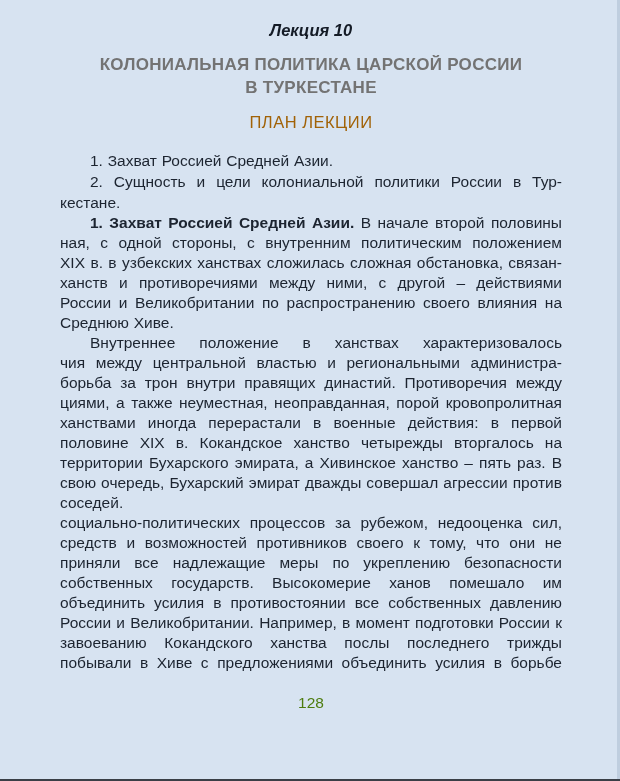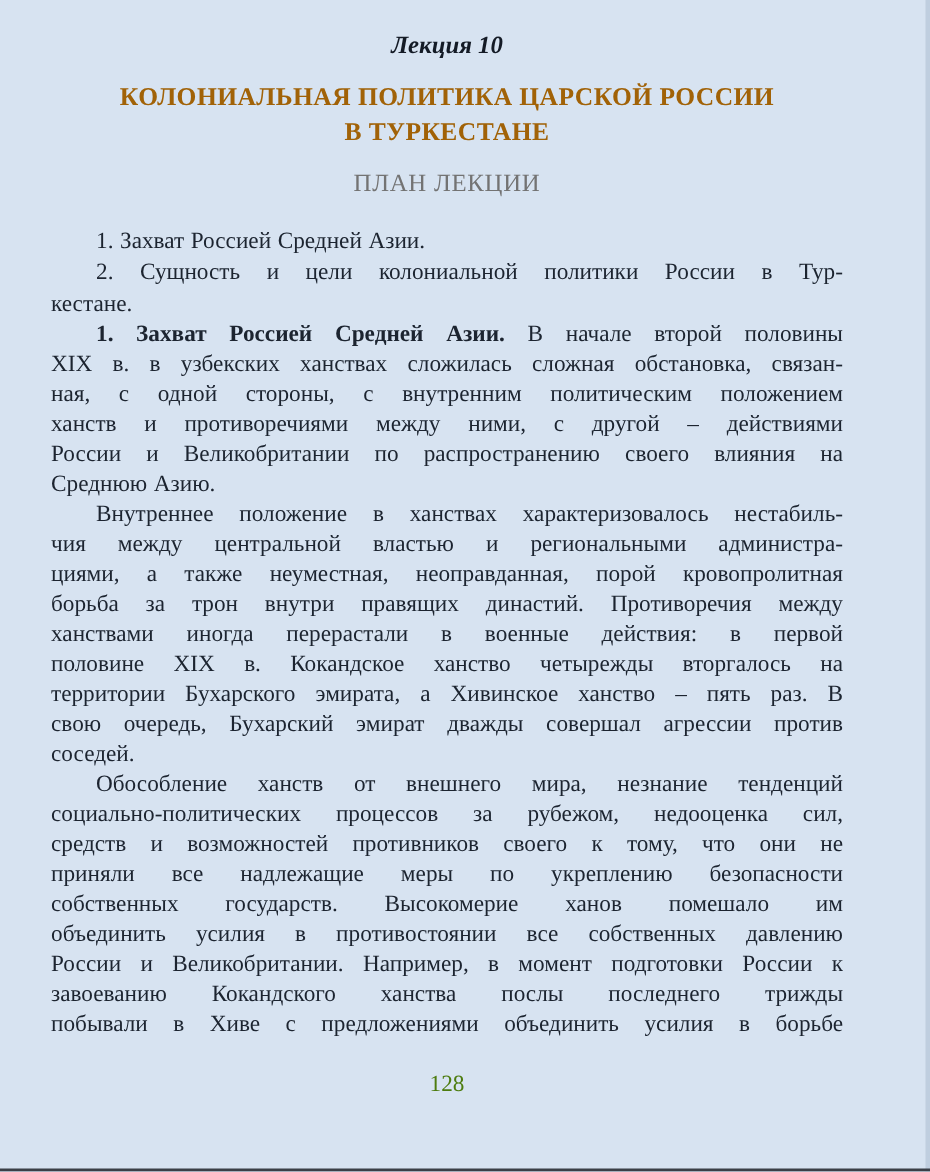--- a/index.html
+++ b/index.html
@@ -4,50 +4,50 @@
 <style>
   html, body { margin: 0; padding: 0; }
   body { background: #aab4bf; }
   .page {
     position: relative;
     width: 620px;
     height: 781px;
     margin: 0 auto;
     background: #d7e3f1;
     box-sizing: border-box;
-    padding: 0 58px 0 34px;
-    font-family: Liberation Serif, serif;
+    padding: 0 58px 0 60px;
+    font-family: Liberation Sans, sans-serif;
     color: #1c2430;
     overflow: hidden;
   }
   .lecture-label {
     margin-top: 20px;
     text-align: center;
     font-size: 16.5px;
     line-height: 20px;
     font-weight: bold;
     font-style: italic;
     color: #141b26;
   }
   .doc-title {
     margin-top: 13px;
     text-align: center;
     font-size: 17px;
     line-height: 23px;
     font-weight: bold;
     letter-spacing: 0.3px;
-    color: #a16207;
+    color: #737373;
   }
   .plan-heading {
     margin-top: 13px;
     text-align: center;
     font-size: 16.5px;
     line-height: 20px;
     letter-spacing: 0.5px;
-    color: #737373;
+    color: #a16207;
   }
   .plan { margin-top: 18px; font-size: 15.5px; }
   .body-text { margin-top: 0; font-size: 15.5px; }
   .line {
     text-align: justify;
     text-align-last: justify;
     line-height: 20px;
     height: 20px;
     overflow: hidden;
     word-spacing: 0.5px;
@@ -93,41 +93,40 @@
   <div class="plan">
     <div class="line last indent">1. Захват Россией Средней Азии.</div>
     <div class="line indent">2. Сущность и цели колониальной политики России в Тур-</div>
     <div class="line last">кестане.</div>
   </div>
 
   <div class="body-text">
 
     <div>
       <div class="line indent"><span class="bold">1. Захват Россией Средней Азии.</span><span> В начале второй половины</span></div>
+      <div class="line">ная, с одной стороны, с внутренним политическим положением</div>
       <div class="line">XIX в. в узбекских ханствах сложилась сложная обстановка, связан-</div>
-      <div class="line">ная, с одной стороны, с внутренним политическим положением</div>
       <div class="line">ханств и противоречиями между ними, с другой – действиями</div>
       <div class="line">России и Великобритании по распространению своего влияния на</div>
-      <div class="line last">Среднюю Азию.</div>
+      <div class="line last">Среднюю Хиве.</div>
     </div>
 
     <div>
       <div class="line indent">Внутреннее положение в ханствах характеризовалось нестабиль-</div>
       <div class="line">чия между центральной властью и региональными администра-</div>
+      <div class="line">борьба за трон внутри правящих династий. Противоречия между</div>
       <div class="line">циями, а также неуместная, неоправданная, порой кровопролитная</div>
-      <div class="line">борьба за трон внутри правящих династий. Противоречия между</div>
       <div class="line">ханствами иногда перерастали в военные действия: в первой</div>
       <div class="line">половине XIX в. Кокандское ханство четырежды вторгалось на</div>
       <div class="line">территории Бухарского эмирата, а Хивинское ханство – пять раз. В</div>
       <div class="line">свою очередь, Бухарский эмират дважды совершал агрессии против</div>
       <div class="line last">соседей.</div>
     </div>
 
     <div>
-      <div class="line indent">Обособление ханств от внешнего мира, незнание тенденций</div>
       <div class="line">социально-политических процессов за рубежом, недооценка сил,</div>
       <div class="line">средств и возможностей противников своего к тому, что они не</div>
       <div class="line">приняли все надлежащие меры по укреплению безопасности</div>
       <div class="line">собственных государств. Высокомерие ханов помешало им</div>
       <div class="line">объединить усилия в противостоянии все собственных давлению</div>
       <div class="line">России и Великобритании. Например, в момент подготовки России к</div>
       <div class="line">завоеванию Кокандского ханства послы последнего трижды</div>
       <div class="line">побывали в Хиве с предложениями объединить усилия в борьбе</div>
     </div>
 

